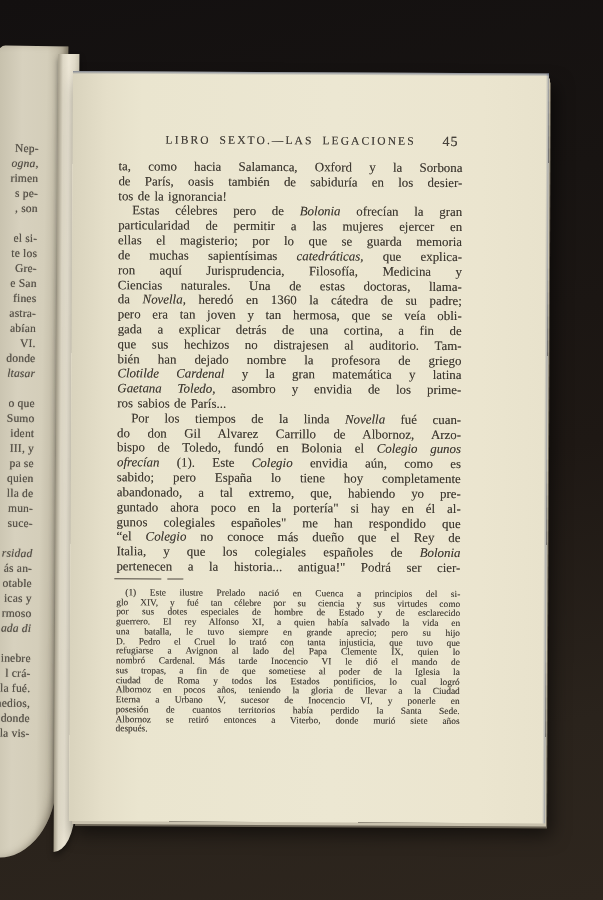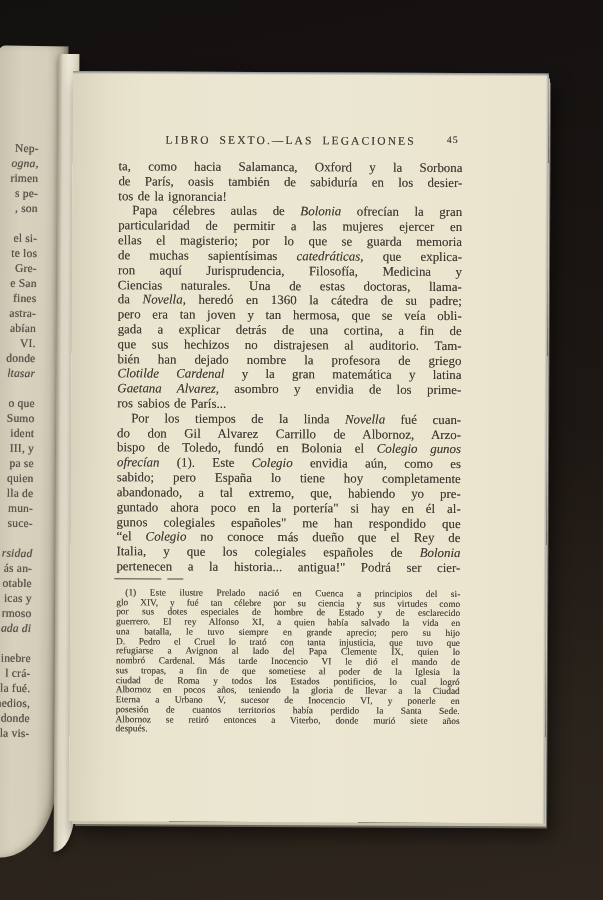--- a/index.html
+++ b/index.html
@@ -73,21 +73,21 @@
     text-align: center;
     font-size: 11.5px;
     letter-spacing: 2.1px;
     word-spacing: 4px;
     color: #45403a;
     white-space: nowrap;
     text-shadow: 0 0 0.5px rgba(69,64,58,0.7);
   }
   .page-number {
     position: absolute; right: 4px; top: -1px;
-    font-size: 10px; letter-spacing: 1px;
+    font-size: 14px; letter-spacing: 1px;
   }
 
   .body-block {
     margin-top: 14px;
     font-size: 12.9px;
     line-height: 14.82px;
     word-spacing: 1.2px;
     text-shadow: 0 0 0.5px rgba(62,57,49,0.55);
   }
   .line { text-align: justify; text-align-last: justify; white-space: normal; }
@@ -171,33 +171,33 @@
 
       <div class="running-header">
         <span>LIBRO SEXTO.—LAS LEGACIONES</span>
         <span class="page-number">45</span>
       </div>
 
       <div class="body-block" id="body-block">
           <div class="line"><span>ta, como hacia Salamanca, Oxford y la Sorbona</span></div>
           <div class="line"><span>de París, oasis también de sabiduría en los desier-</span></div>
           <div class="line endline"><span>tos de la ignorancia!</span></div>
-          <div class="line indented"><span>Papa célebres aulas de </span><span class="it">Bolonia</span><span> ofrecían la gran</span></div>
+          <div class="line indented"><span>Estas célebres pero de </span><span class="it">Bolonia</span><span> ofrecían la gran</span></div>
           <div class="line"><span>particularidad de permitir a las mujeres ejercer en</span></div>
           <div class="line"><span>ellas el magisterio; por lo que se guarda memoria</span></div>
           <div class="line"><span>de muchas sapientísimas </span><span class="it">catedráticas,</span><span> que explica-</span></div>
           <div class="line"><span>ron aquí Jurisprudencia, Filosofía, Medicina y</span></div>
           <div class="line"><span>Ciencias naturales. Una de estas doctoras, llama-</span></div>
           <div class="line"><span>da </span><span class="it">Novella,</span><span> heredó en 1360 la cátedra de su padre;</span></div>
           <div class="line"><span>pero era tan joven y tan hermosa, que se veía obli-</span></div>
           <div class="line"><span>gada a explicar detrás de una cortina, a fin de</span></div>
           <div class="line"><span>que sus hechizos no distrajesen al auditorio. Tam-</span></div>
           <div class="line"><span>bién han dejado nombre la profesora de griego</span></div>
           <div class="line"><span class="it">Clotilde Cardenal</span><span> y la gran matemática y latina</span></div>
-          <div class="line"><span class="it">Gaetana Alvarez,</span><span> asombro y envidia de los prime-</span></div>
+          <div class="line"><span class="it">Gaetana Toledo,</span><span> asombro y envidia de los prime-</span></div>
           <div class="line endline"><span>ros sabios de París...</span></div>
           <div class="line indented"><span>Por los tiempos de la linda </span><span class="it">Novella</span><span> fué cuan-</span></div>
           <div class="line"><span>do don Gil Alvarez Carrillo de Albornoz, Arzo-</span></div>
           <div class="line"><span>bispo de Toledo, fundó en Bolonia el </span><span class="it">Colegio gunos</span></div>
           <div class="line"><span class="it">ofrecían</span><span> (1). Este </span><span class="it">Colegio</span><span> envidia aún, como es</span></div>
           <div class="line"><span>sabido; pero España lo tiene hoy completamente</span></div>
           <div class="line"><span>abandonado, a tal extremo, que, habiendo yo pre-</span></div>
           <div class="line"><span>guntado ahora poco en la portería" si hay en él al-</span></div>
           <div class="line"><span>gunos colegiales españoles" me han respondido que</span></div>
           <div class="line"><span>“el </span><span class="it">Colegio</span><span> no conoce más dueño que el Rey de</span></div>

